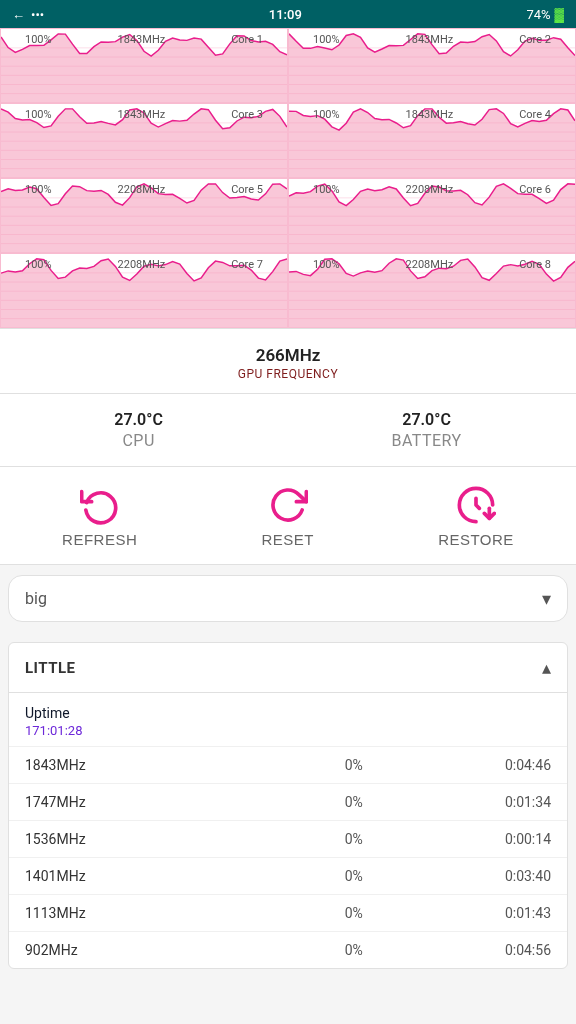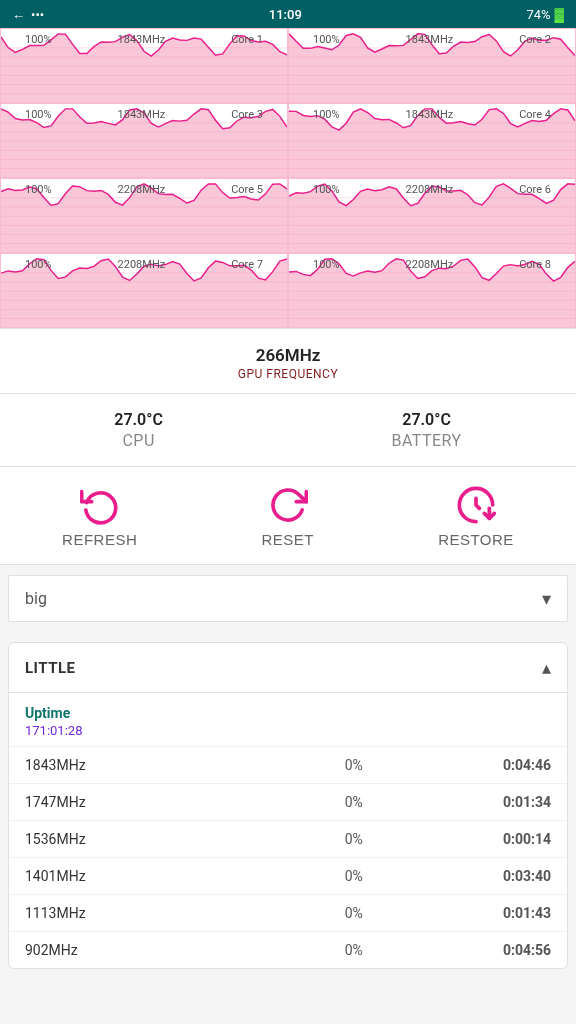--- a/index.html
+++ b/index.html
@@ -111,21 +111,21 @@
       font-size: 15px;
       color: #666;
       letter-spacing: 0.5px;
       font-weight: 500;
     }
 
     
     .dropdown-section {
       background: white;
       margin: 10px 8px 6px;
-      border-radius: 2px;
+      border-radius: 14px;
       border: 1px solid #e0e0e0;
       padding: 12px 16px;
       display: flex;
       justify-content: space-between;
       align-items: center;
       cursor: pointer;
     }
     .dropdown-value { font-size: 16px; color: #555; }
     .dropdown-arrow { color: #555; font-size: 18px; }
 
@@ -145,35 +145,35 @@
       border-bottom: 1px solid #e0e0e0;
     }
     .little-title {
       font-size: 15px;
       font-weight: 700;
       color: #333;
       letter-spacing: 0.5px;
     }
     .little-arrow { color: #555; font-size: 18px; }
     .uptime-section { padding: 12px 16px 8px; }
-    .uptime-label { font-size: 14px; font-weight: 700; color: #0f766e; }
+    .uptime-label { font-size: 14px; font-weight: 400; color: #0f172a; }
     .uptime-value { font-size: 13px; color: #6d28d9; margin-top: 2px; }
 
     .freq-table { width: 100%; }
     .freq-row {
       display: flex;
       justify-content: space-between;
       align-items: center;
       padding: 10px 16px;
       border-top: 1px solid #f0f0f0;
       font-size: 14px;
     }
     .freq-name { color: #333; flex: 2; }
     .freq-pct { color: #555; flex: 1; text-align: center; }
-    .freq-time { color: #555; flex: 1; text-align: right; font-weight: bold; }
+    .freq-time { color: #555; flex: 1; text-align: right; }
 
     
     .graph-lines {
       position: absolute;
       top: 0; left: 0; right: 0; bottom: 0;
       width: 100%;
       height: 100%;
     }
   </style>
 </head>

